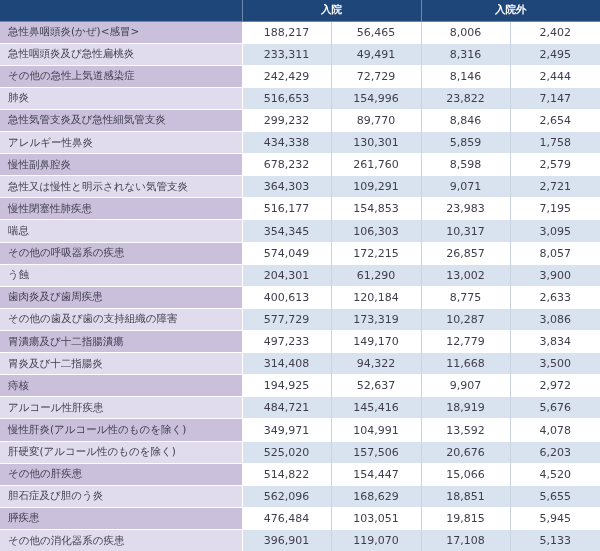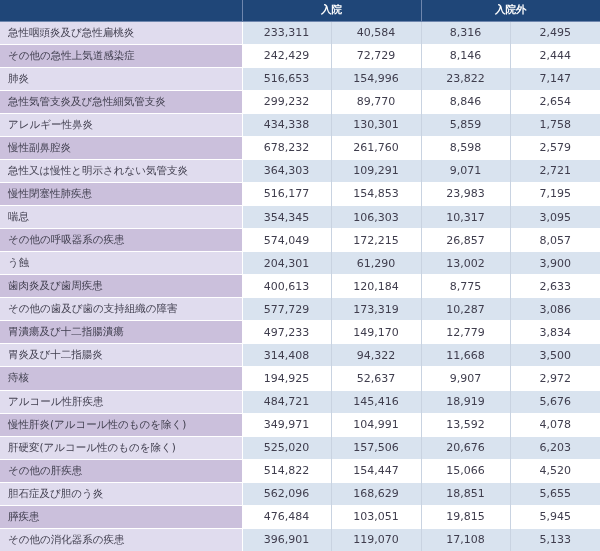--- a/index.html
+++ b/index.html
@@ -70,24 +70,31 @@
     <col style="width:90px">
   </colgroup>
   <thead>
     <tr class="group-row">
       <th></th>
       <th class="group-header" colspan="2">入院</th>
       <th class="group-header" colspan="2">入院外</th>
     </tr>
   </thead>
   <tbody>
+      <tr class="odd">
+        <td class="label">急性鼻咽頭炎(かぜ)&lt;感冒&gt;</td>
+        <td class="val first">188,217</td>
+        <td class="val">56,465</td>
+        <td class="val">8,006</td>
+        <td class="val">2,402</td>
+      </tr>
       <tr class="even">
         <td class="label">急性咽頭炎及び急性扁桃炎</td>
         <td class="val first">233,311</td>
-        <td class="val">40,584</td>
+        <td class="val">49,491</td>
         <td class="val">8,316</td>
         <td class="val">2,495</td>
       </tr>
       <tr class="odd">
         <td class="label">その他の急性上気道感染症</td>
         <td class="val first">242,429</td>
         <td class="val">72,729</td>
         <td class="val">8,146</td>
         <td class="val">2,444</td>
       </tr>

